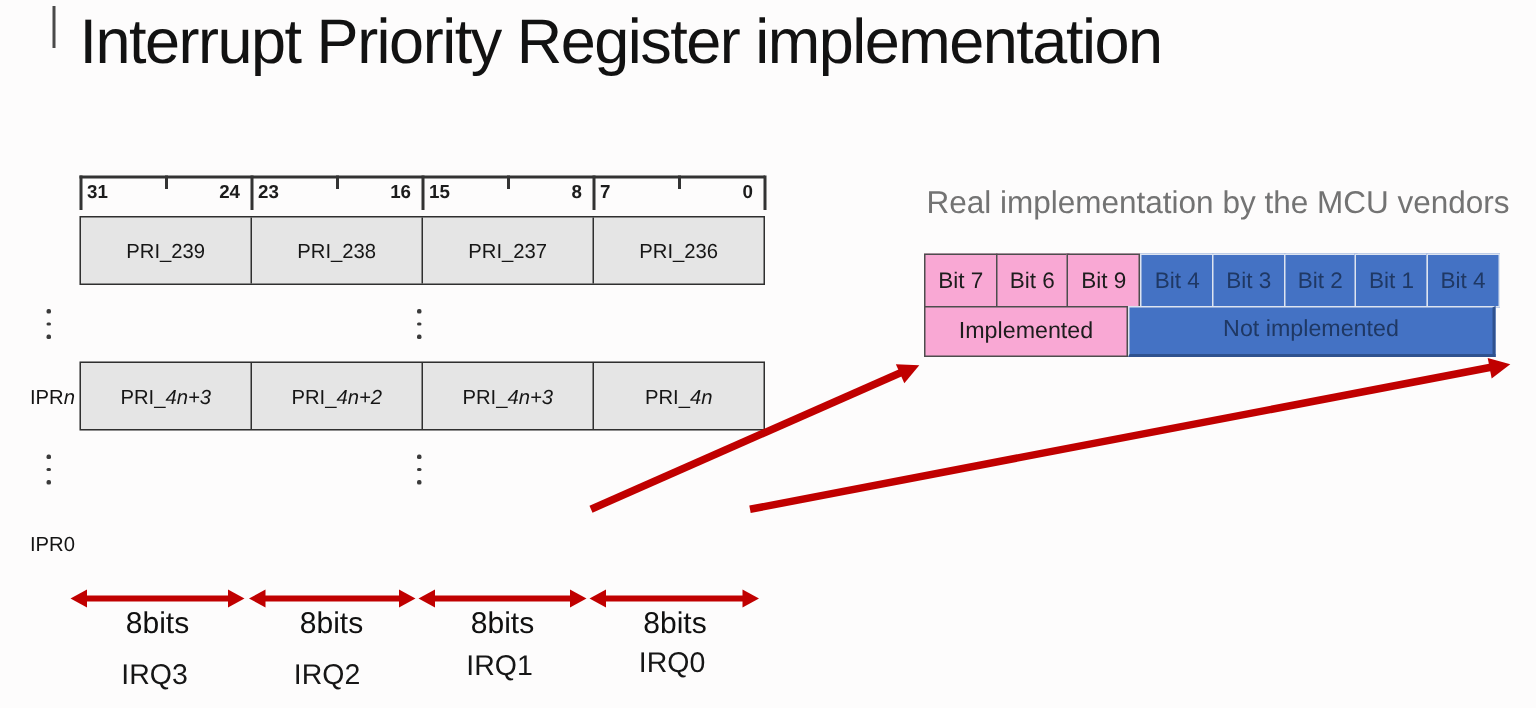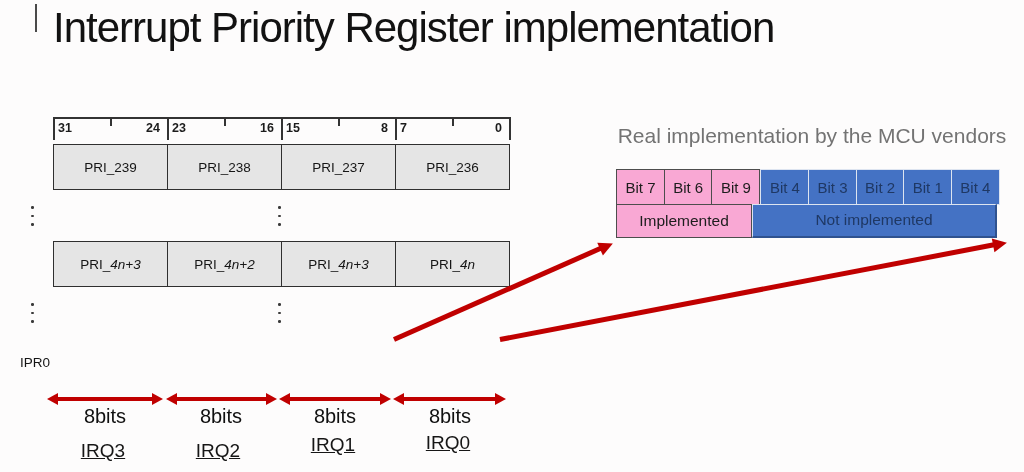--- a/index.html
+++ b/index.html
@@ -52,21 +52,21 @@
   .vdots{position:absolute; width:3px; display:flex; flex-direction:column; gap:6px;}
   .vdots span{width:2.5px; height:2.5px; background:#3a3a3a; border-radius:50%;}
 
   
   .w8{position:absolute; top:397px; height:4px; background:var(--red);}
   .w8::before,.w8::after{content:""; position:absolute; top:50%; transform:translateY(-50%); width:0; height:0;}
   .w8::before{left:-10px; border-top:6.5px solid transparent; border-bottom:6.5px solid transparent; border-right:11px solid var(--red);}
   .w8::after{right:-10px; border-top:6.5px solid transparent; border-bottom:6.5px solid transparent; border-left:11px solid var(--red);}
 
   .bits-label{position:absolute; top:405px; width:90px; text-align:center; font-size:20px; color:#101010;}
-  .irq-label{position:absolute; width:90px; text-align:center; font-size:19px; color:#161616;text-decoration:underline;}
+  .irq-label{position:absolute; width:90px; text-align:center; font-size:19px; color:#161616;}
 
   
   .vendor-title{position:absolute; left:612px; top:124px; width:400px; text-align:center; font-size:21px; color:#737373;}
   .vendor-table{position:absolute; left:616px; top:169px; width:392px;}
   .vrow{display:flex;}
   .vrow2{margin-top:-1.2px;}
   .vcell{
     box-sizing:border-box; height:36px;
     display:flex; align-items:center; justify-content:center;
     font-size:15px; white-space:nowrap;
@@ -152,20 +152,24 @@
         <span></span>
         <span></span>
       </div>
     <div class="vdots" style="left:278px;top:206px">
         <span></span>
         <span></span>
         <span></span>
       </div>
 
     <div class="reg-row" style="top:241px">
+      <div class="reg-label">
+          <span>IPR</span>
+          <i>n</i>
+        </div>
       <div class="reg-box">
         <div class="reg-cell">
             <span>PRI_</span>
             <i>4n+3</i>
           </div>
         <div class="reg-cell">
             <span>PRI_</span>
             <i>4n+2</i>
           </div>
         <div class="reg-cell">

